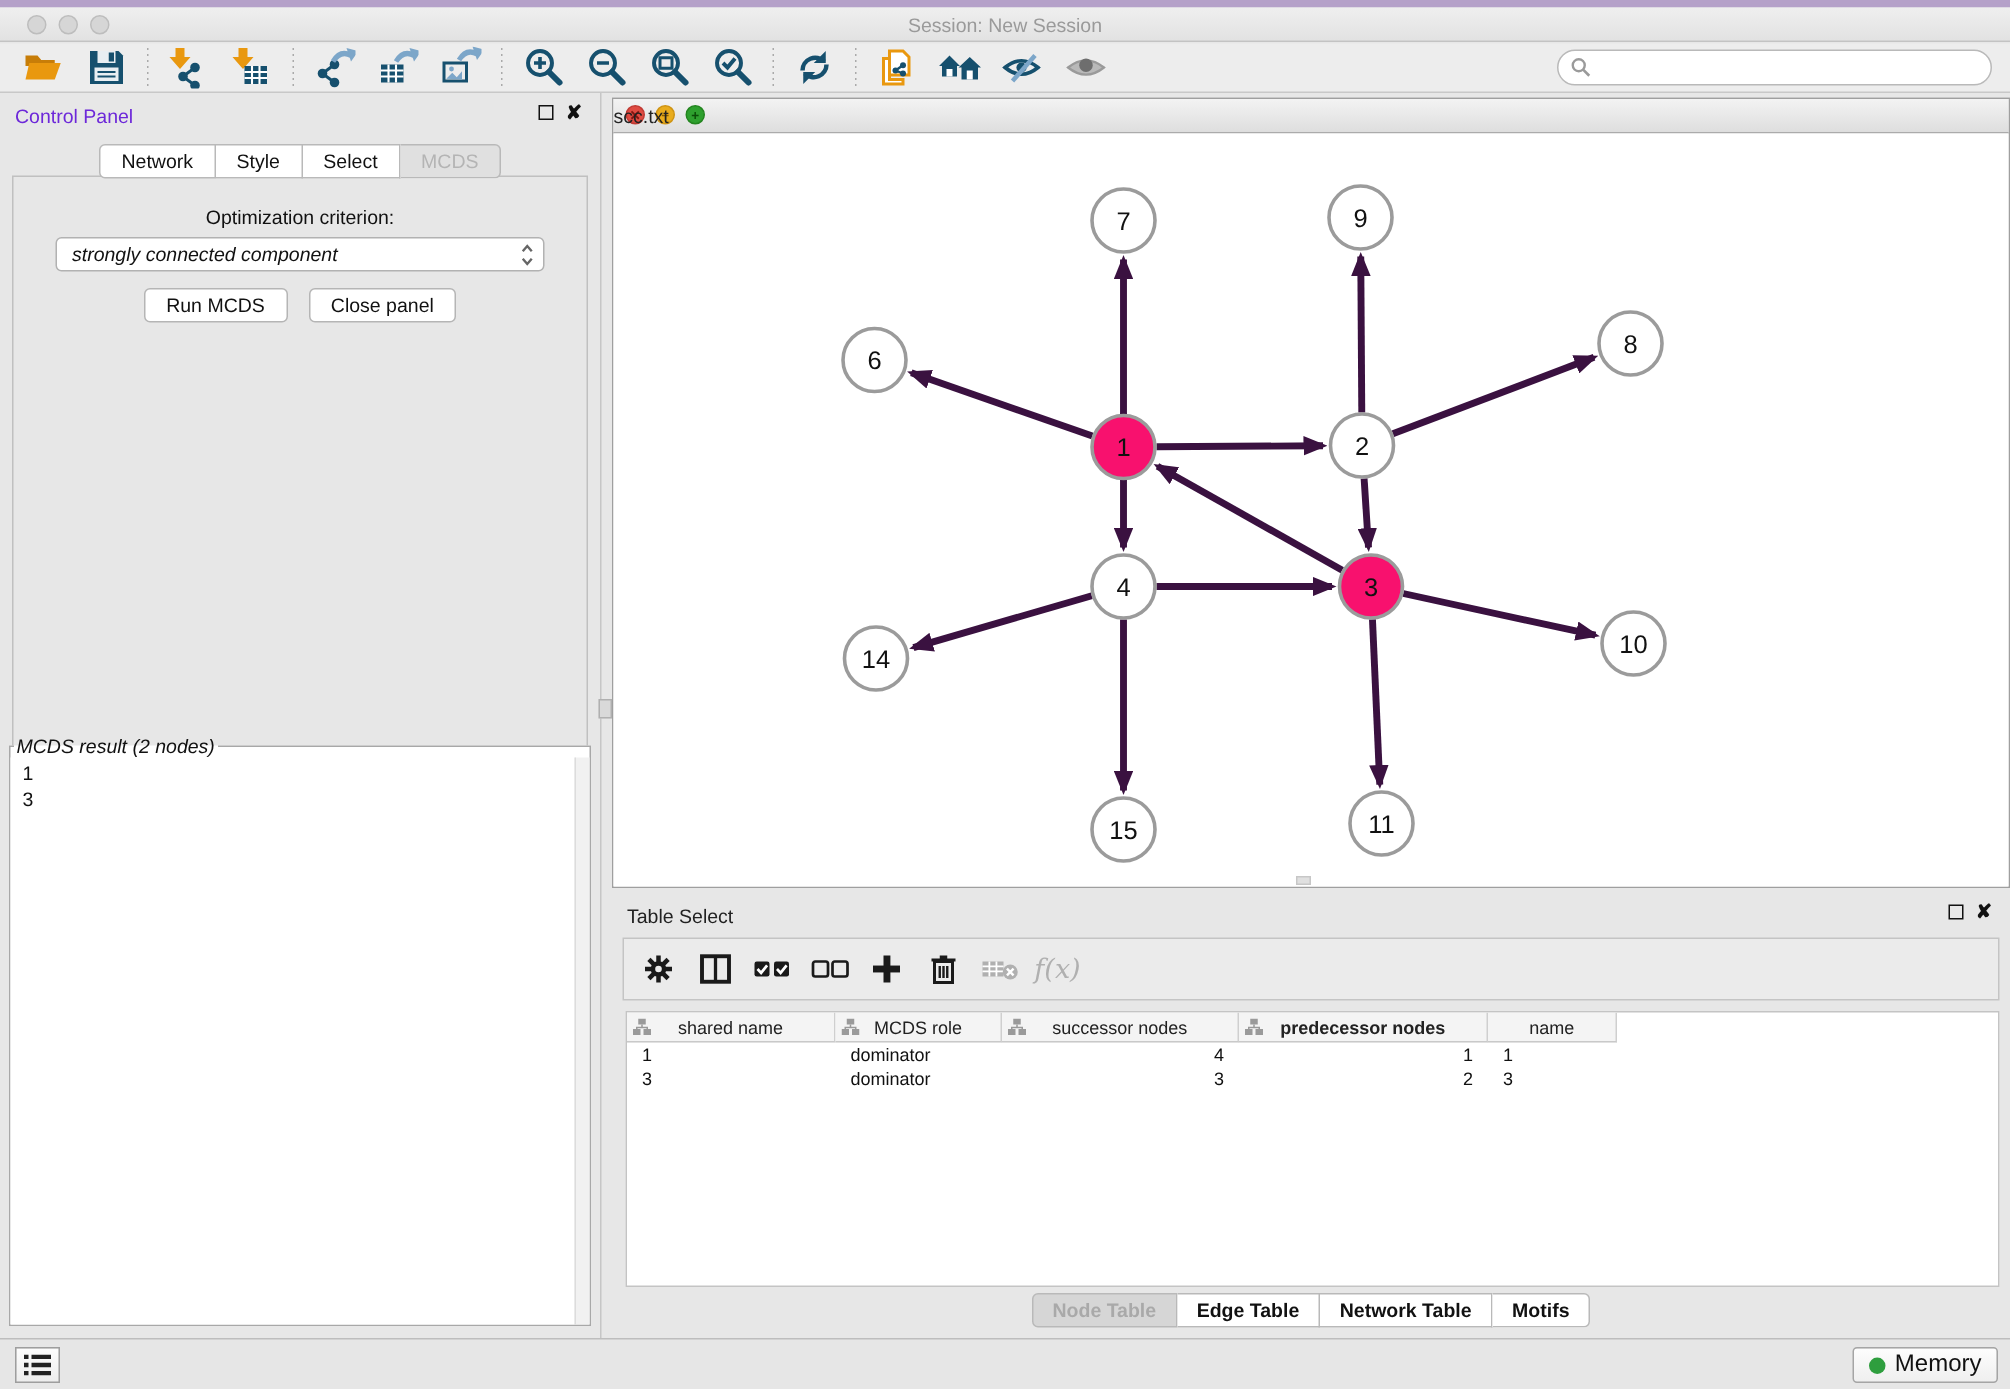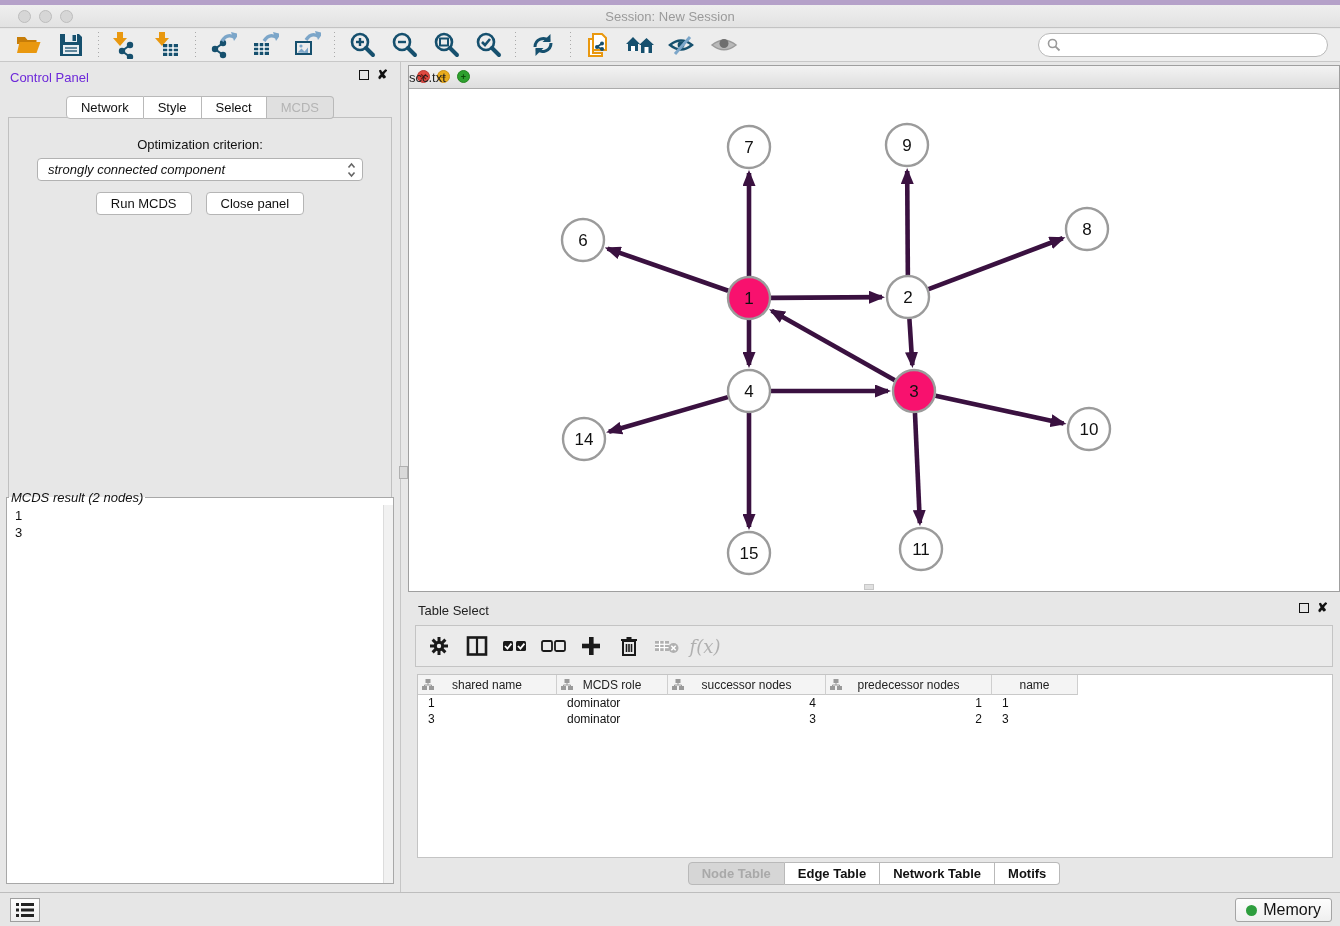--- a/index.html
+++ b/index.html
@@ -471,21 +471,21 @@
         </div>
         <div class="th" style="width: 158px;">
           <svg class="tree-ic" width="12" height="12" viewBox="0 0 12 12">
             <rect x="3.5" y="0" width="5" height="4" fill="#9a9a9a"></rect>
             <rect x="0" y="7" width="5" height="4" fill="#9a9a9a"></rect>
             <rect x="7" y="7" width="5" height="4" fill="#9a9a9a"></rect>
             <path d="M6 4 v2 M2.5 7 v-1 h7 v1" stroke="#9a9a9a" fill="none"></path>
           </svg>
           <span>successor nodes</span>
         </div>
-        <div class="th" style="width: 166px;">
+        <div class="th" style="width: 166px; font-weight: bold;">
           <svg class="tree-ic" width="12" height="12" viewBox="0 0 12 12">
             <rect x="3.5" y="0" width="5" height="4" fill="#9a9a9a"></rect>
             <rect x="0" y="7" width="5" height="4" fill="#9a9a9a"></rect>
             <rect x="7" y="7" width="5" height="4" fill="#9a9a9a"></rect>
             <path d="M6 4 v2 M2.5 7 v-1 h7 v1" stroke="#9a9a9a" fill="none"></path>
           </svg>
           <span>predecessor nodes</span>
         </div>
         <div class="th" style="width: 86px;">
           <span>name</span>

